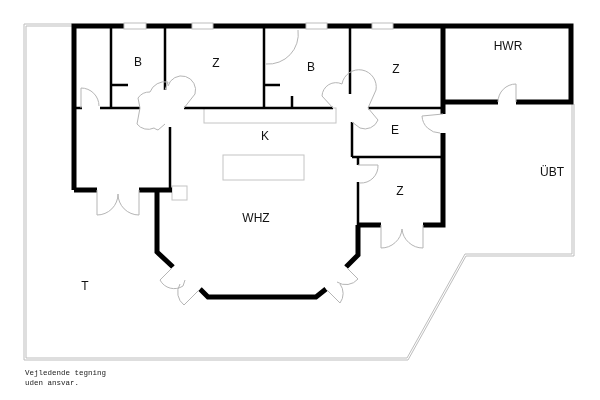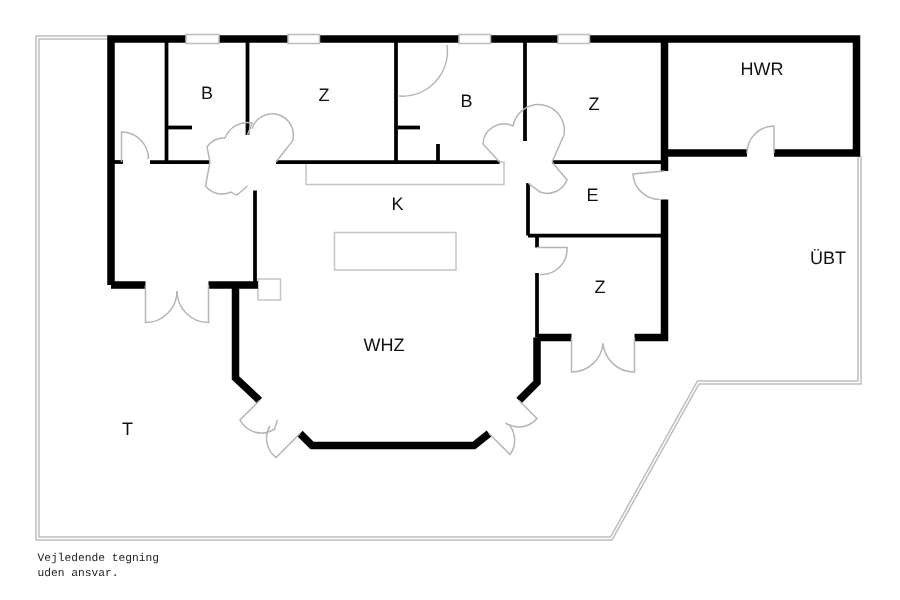--- a/index.html
+++ b/index.html
@@ -111,19 +111,19 @@
 
 <div class="room-label" style="left:138px;top:62px;">B</div>
 <div class="room-label" style="left:216px;top:63px;">Z</div>
 <div class="room-label" style="left:311px;top:67px;">B</div>
 <div class="room-label" style="left:396px;top:69px;">Z</div>
 <div class="room-label" style="left:508px;top:46px;">HWR</div>
 <div class="room-label" style="left:265px;top:136px;">K</div>
 <div class="room-label" style="left:395px;top:130px;">E</div>
 <div class="room-label" style="left:514px;top:172px;margin-left:38px;">ÜBT</div>
 <div class="room-label" style="left:400px;top:191px;">Z</div>
-<div class="room-label" style="left:256px;top:230px;text-align:right;">WHZ</div>
+<div class="room-label" style="left:256px;top:218px;text-align:right;">WHZ</div>
 <div class="room-label" style="left:85px;top:286px;">T</div>
 
 <div class="disclaimer">
   <div>Vejledende tegning</div>
   <div>uden ansvar.</div>
 </div>
 
 </body></html>

